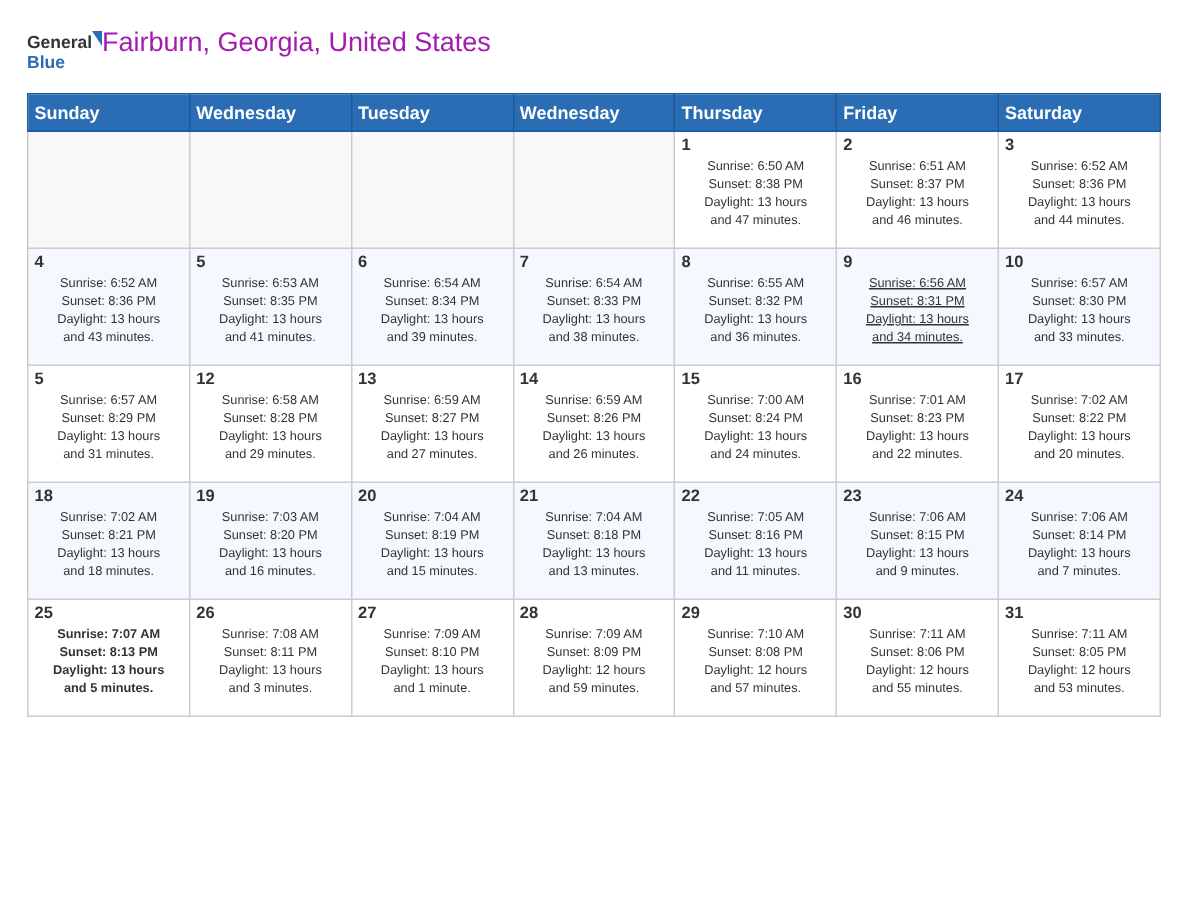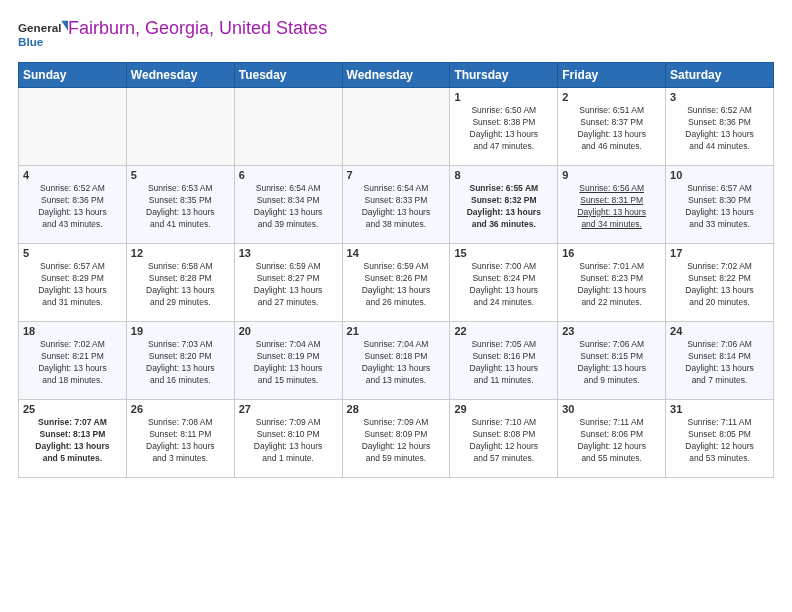--- a/index.html
+++ b/index.html
@@ -164,21 +164,21 @@
           </td>
           <td>
             <span class="day-number">7</span>
             <div class="day-info" style="white-space: pre-line;">Sunrise: 6:54 AM
 Sunset: 8:33 PM
 Daylight: 13 hours
 and 38 minutes.</div>
           </td>
           <td>
             <span class="day-number">8</span>
-            <div class="day-info" style="white-space: pre-line; font-weight: bold;">Sunrise: 6:55 AM
+            <div class="day-info" style="white-space: pre-line;">Sunrise: 6:55 AM
 Sunset: 8:32 PM
 Daylight: 13 hours
 and 36 minutes.</div>
           </td>
           <td>
             <span class="day-number">9</span>
             <div class="day-info" style="white-space: pre-line; text-decoration: underline;">Sunrise: 6:56 AM
 Sunset: 8:31 PM
 Daylight: 13 hours
 and 34 minutes.</div>

